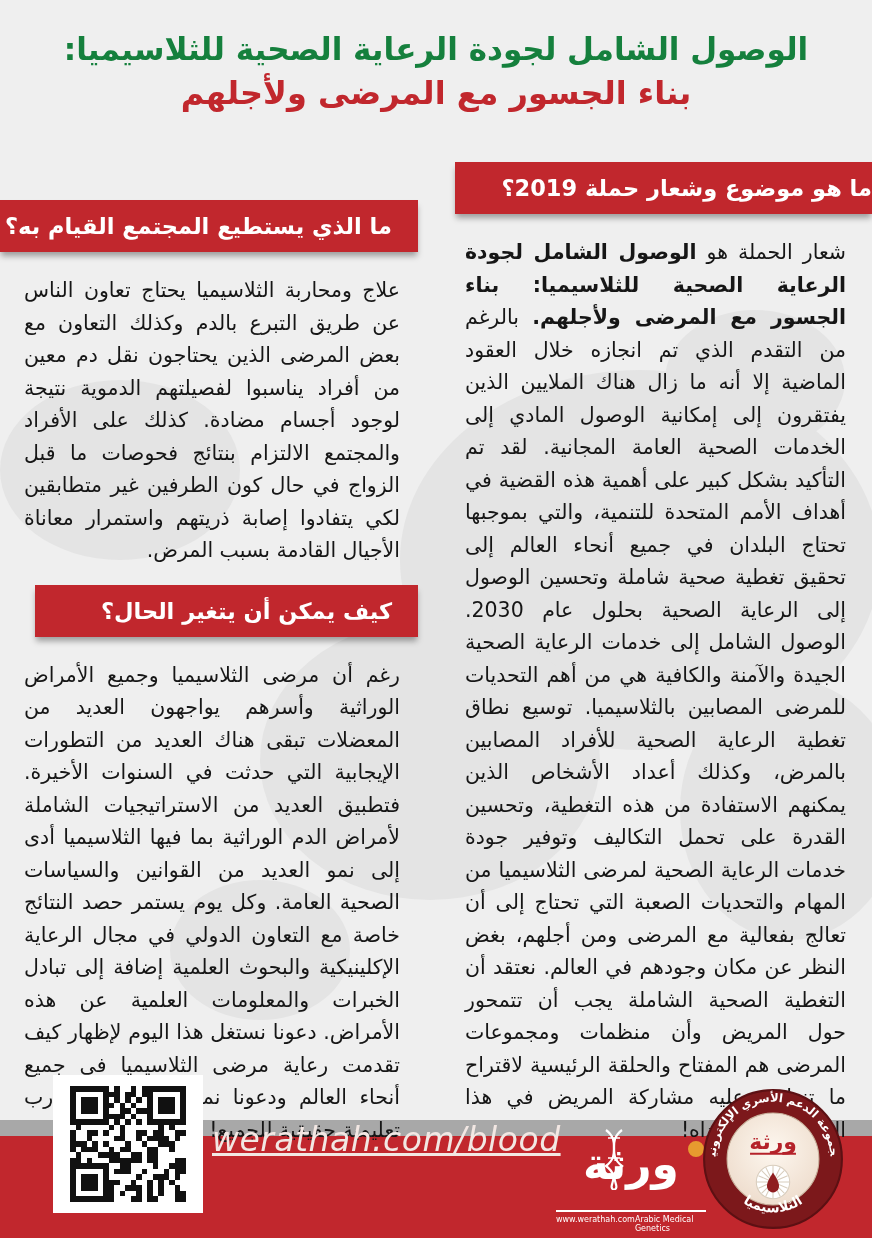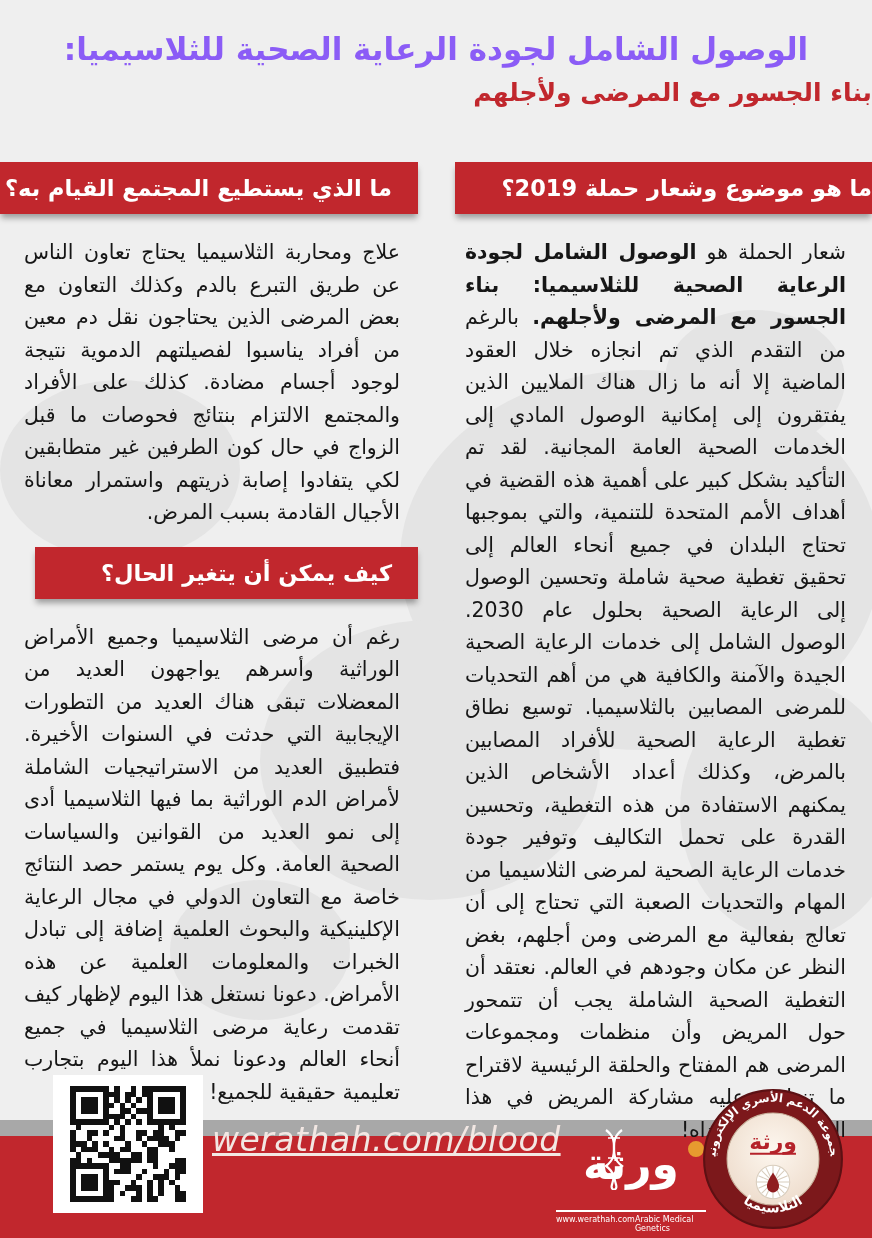--- a/index.html
+++ b/index.html
@@ -12,32 +12,32 @@
   html,body{width:872px;height:1238px;}
   body{font-family:"DejaVu Sans",sans-serif;background:#fff;}
   .page{position:relative;width:872px;height:1238px;overflow:hidden;background:var(--bg);direction:rtl;}
 
   
   .watermark{position:absolute;inset:0;z-index:0;}
   .watermark ellipse{fill:#e4e4e4;}
 
   
   .masthead{position:absolute;top:0;left:0;right:0;padding-top:27px;text-align:center;z-index:2;}
-  .masthead .t1{font-size:31px;line-height:44px;font-weight:bold;color:#8b5cf6;}
-  .masthead .t2{font-size:25px;line-height:44px;font-weight:bold;color:var(--red);text-align:right;}
+  .masthead .t1{font-size:31px;line-height:44px;font-weight:bold;color:#15803d;}
+  .masthead .t2{font-size:32px;line-height:44px;font-weight:bold;color:var(--red);}
 
   
   .col{position:absolute;top:162px;z-index:2;}
   .col-right{left:455px;right:0;}
   .col-left{left:0;width:418px;}
   .bar{height:52px;background:var(--red);display:flex;align-items:center;
        box-shadow:0 5px 6px -1px rgba(0,0,0,.35);}
   .bar span{color:#fff;font-weight:bold;font-size:22.5px;white-space:nowrap;}
   .col-right .bar{}
-  .col-left .bar{padding-right:26px;}
+  .col-left .bar{padding-right:26px;margin-top:38px;}
   .col p{font-size:20.5px;line-height:32.5px;color:var(--ink);
          text-align:justify;text-align-last:right;}
   .col-right p{margin:22px 26px 0 10px;}
   .col-left p{margin:22px 18px 0 24px;}
   .col-left .bar2{margin-top:18px;margin-left:35px;}
   .col p b{font-weight:bold;}
 
   
   .stripe{position:absolute;top:1120px;left:0;right:0;height:16px;background:#a8a8a8;z-index:1;}
   .redband{position:absolute;top:1136px;left:0;right:0;bottom:0;background:var(--red);z-index:1;}

